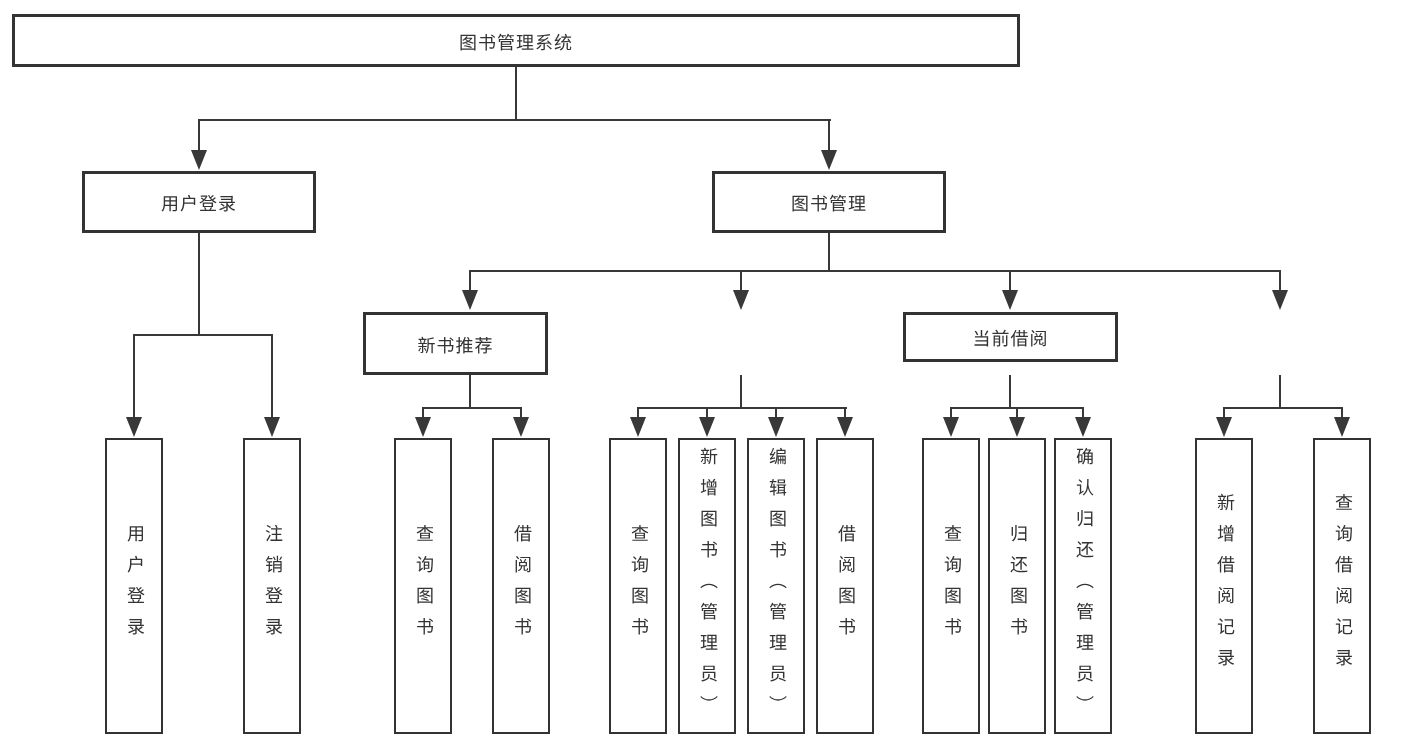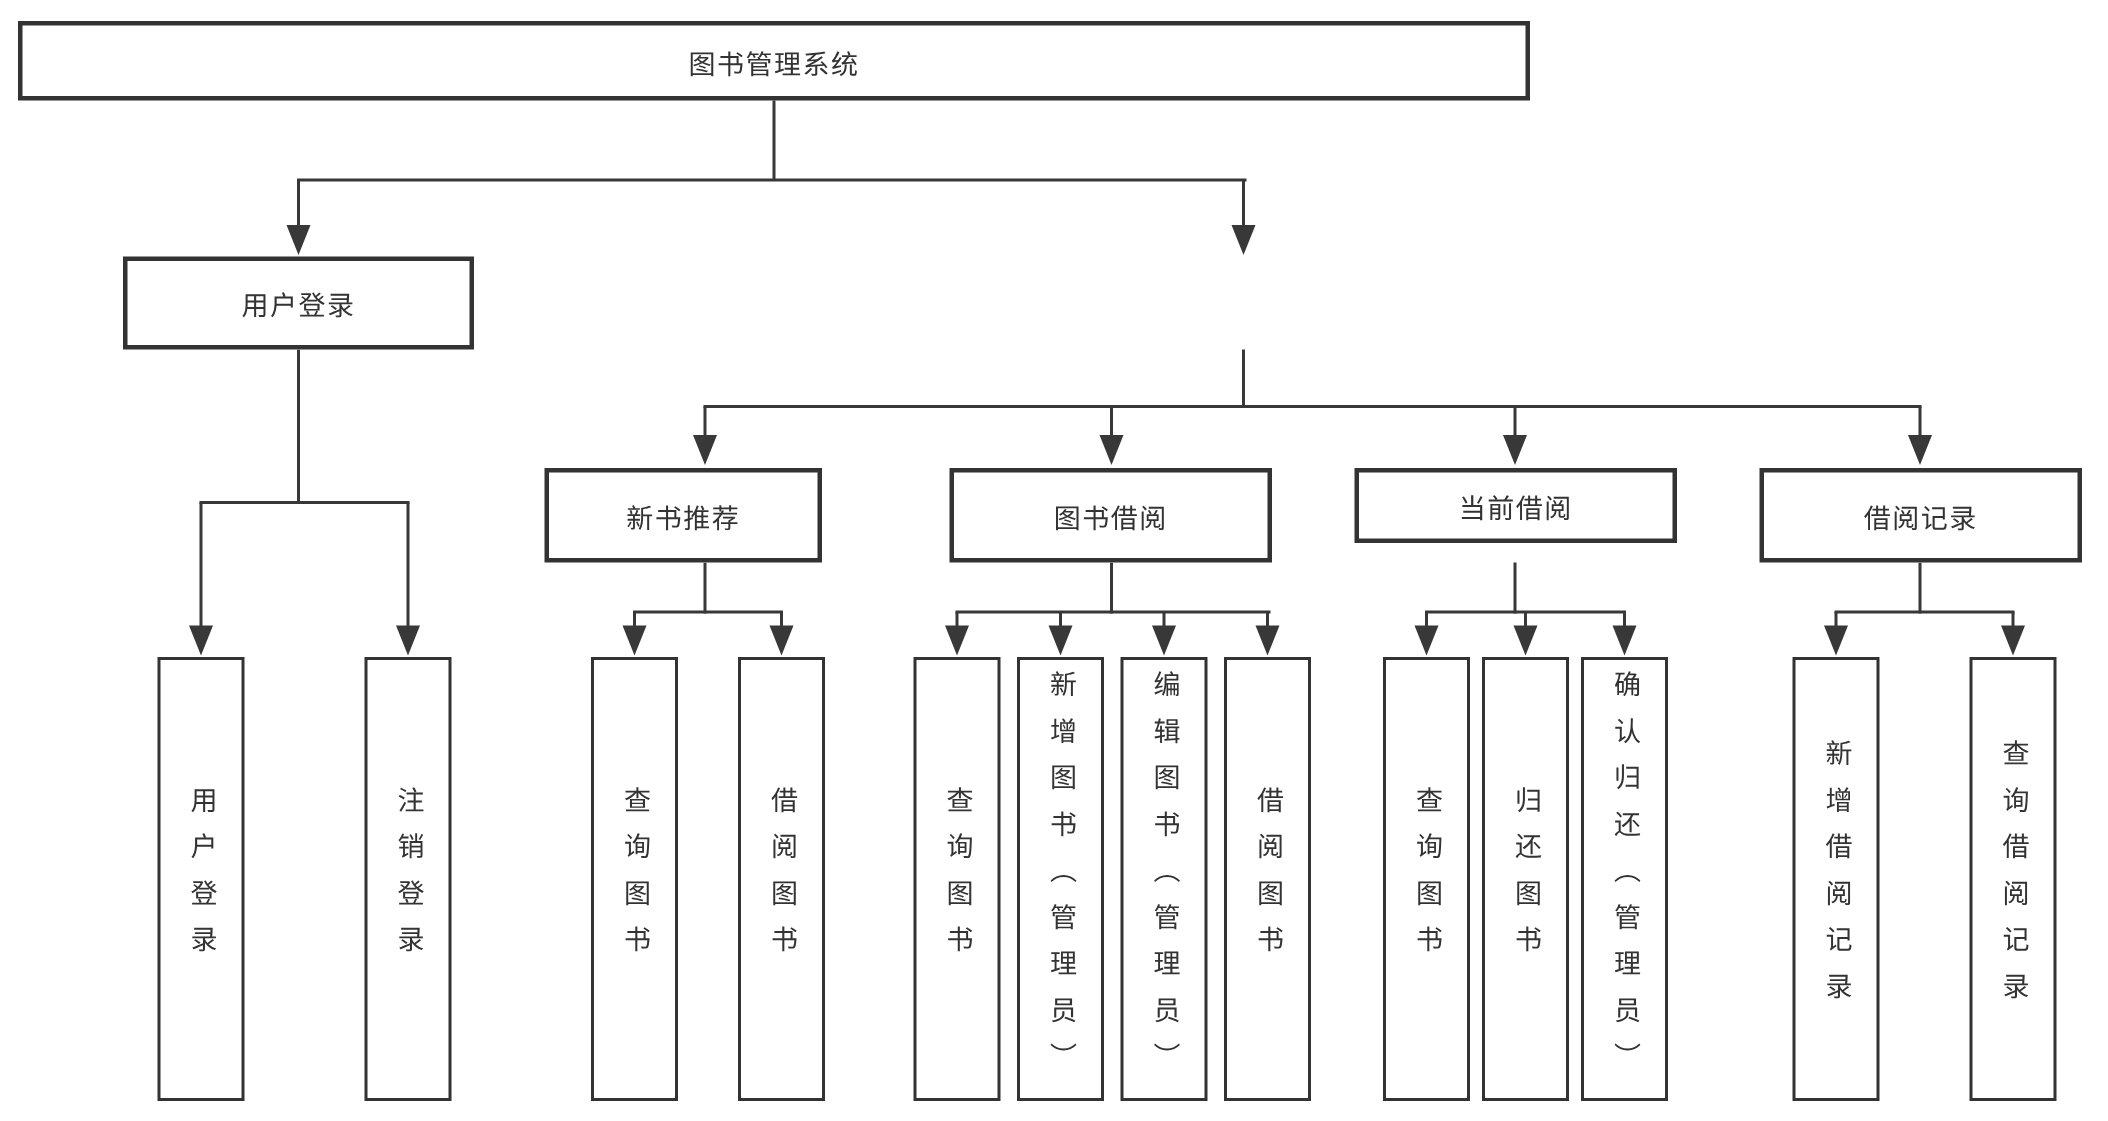--- a/index.html
+++ b/index.html
@@ -105,32 +105,29 @@
   <div class="vl" style="left:1341px;top:408px;height:11px"></div>
   <div class="tri" style="left:1334px;top:417px"></div>
 
   <div class="box head" style="left:12px;top:14px;width:1008px;height:53px">
     <span>图书管理系统</span>
   </div>
 
   <div class="box head" style="left:82px;top:171px;width:234px;height:62px">
     <span>用户登录</span>
   </div>
+  <div class="box head" style="left:712px;top:171px;width:234px;height:62px">
+    <span>图书管理</span>
+  </div>
 
   <div class="box head" style="left:363px;top:312px;width:185px;height:63px">
     <span>新书推荐</span>
   </div>
-  <div class="box head" style="left:633px;top:312px;width:215px;height:63px">
-    <span>图书借阅</span>
-  </div>
   <div class="box head" style="left:903px;top:312px;width:215px;height:50px">
     <span>当前借阅</span>
-  </div>
-  <div class="box head" style="left:1173px;top:312px;width:215px;height:63px">
-    <span>借阅记录</span>
   </div>
 
   <div class="box leaf" style="left:105px;top:438px;width:58px;height:296px">
     <span>用户登录</span>
   </div>
   <div class="box leaf" style="left:243px;top:438px;width:58px;height:296px">
     <span>注销登录</span>
   </div>
 
   <div class="box leaf" style="left:394px;top:438px;width:58px;height:296px">

